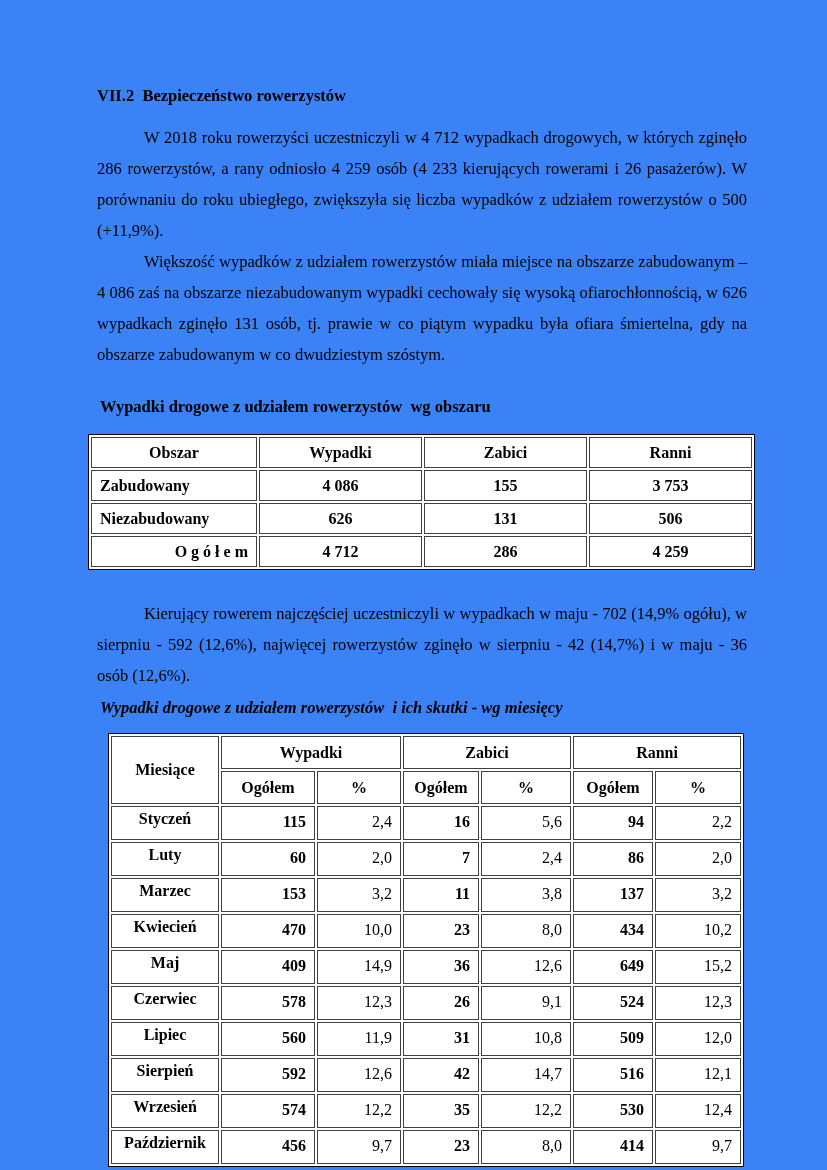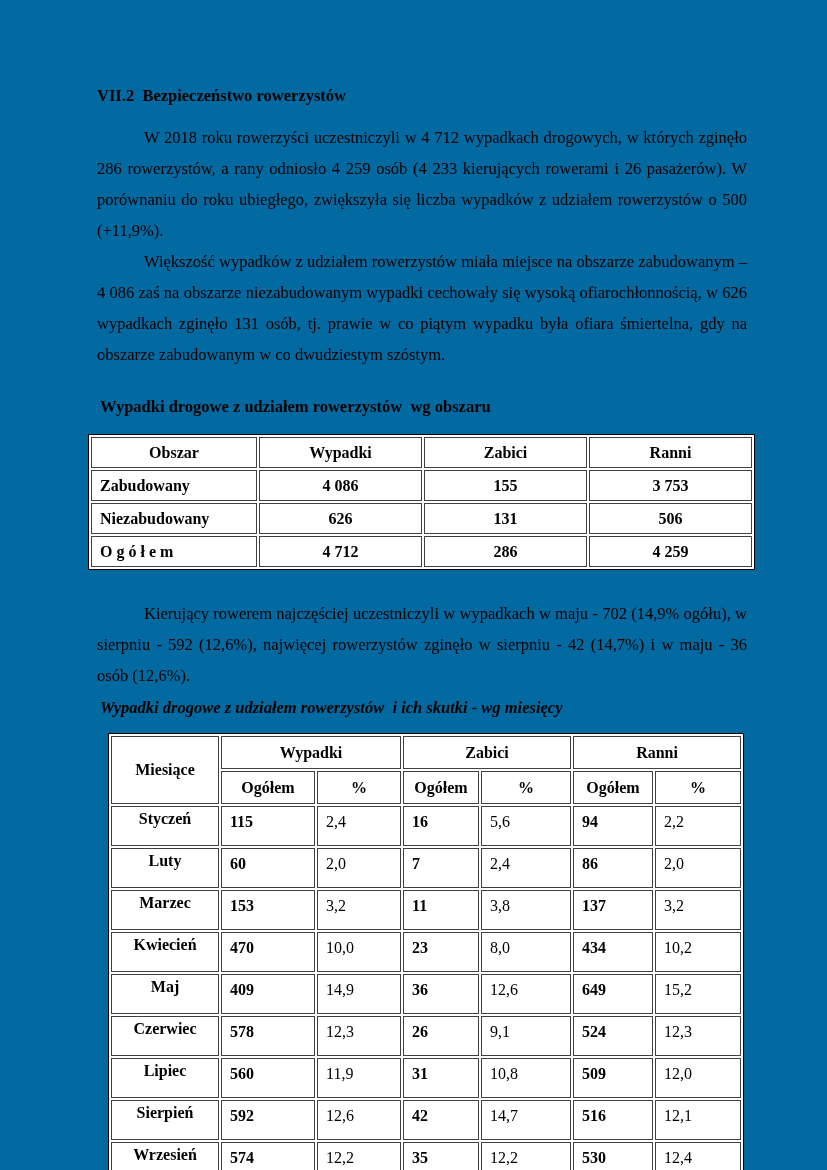--- a/index.html
+++ b/index.html
@@ -1,21 +1,21 @@
 <!DOCTYPE html>
 <html lang="pl"><head>
 <meta charset="utf-8">
 <style>
   html, body { margin: 0; padding: 0; background: #ffffff; }
   .page {
     position: relative;
     width: 827px;
     height: 1170px;
     box-sizing: border-box;
-    background: #0369a1;
+    background: #3b82f6;
     color: #000000;
     font-family: "Liberation Serif", "DejaVu Serif", serif;
     font-size: 16.5px;
     padding: 86px 80px 0 97px;
     overflow: hidden;
   }
   .doc-heading {
     font-size: 16.5px;
     font-weight: bold;
     margin: 0 0 16px 0;
@@ -58,21 +58,21 @@
     table-layout: fixed;
   }
   table.t-area th, table.t-area td {
     font-weight: bold;
     text-align: center;
     vertical-align: top;
     height: 21px;
     line-height: 21px;
   }
   table.t-area td.row-label { text-align: left; }
-  table.t-area td.row-label-center { text-align: left; }
+  table.t-area td.row-label-center { text-align: right; }
 
   
   table.t-months {
     width: 624px;
     margin-left: 11px;
     margin-top: 10px;
     table-layout: fixed;
   }
   table.t-months thead th {
     font-weight: bold;
@@ -83,25 +83,25 @@
   table.t-months thead th.month-head { vertical-align: middle; }
   table.t-months tbody th.month-cell {
     font-weight: bold;
     text-align: center;
     vertical-align: top;
     height: 23px;
     padding-top: 3px;
     padding-bottom: 6px;
   }
   table.t-months tbody td {
-    text-align: left;
+    text-align: right;
     vertical-align: middle;
     height: 23px;
     padding-top: 3px;
-    padding-bottom: 12px;
+    padding-bottom: 6px;
   }
   table.t-months tbody td.num-bold { font-weight: bold; }
   table.t-months tbody td.num-plain { font-weight: normal; }
 </style>
 </head>
 <body>
 
 <div class="page">
 
   <h1 class="doc-heading">VII.2  Bezpieczeństwo rowerzystów</h1>

